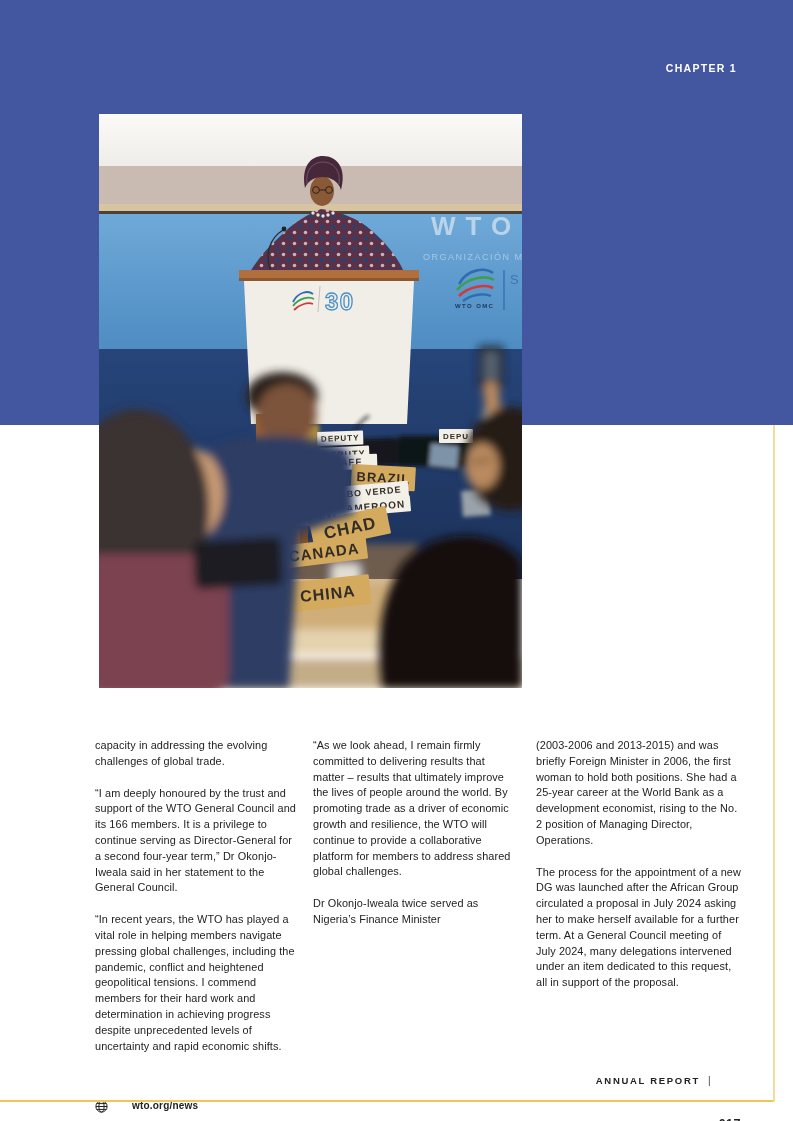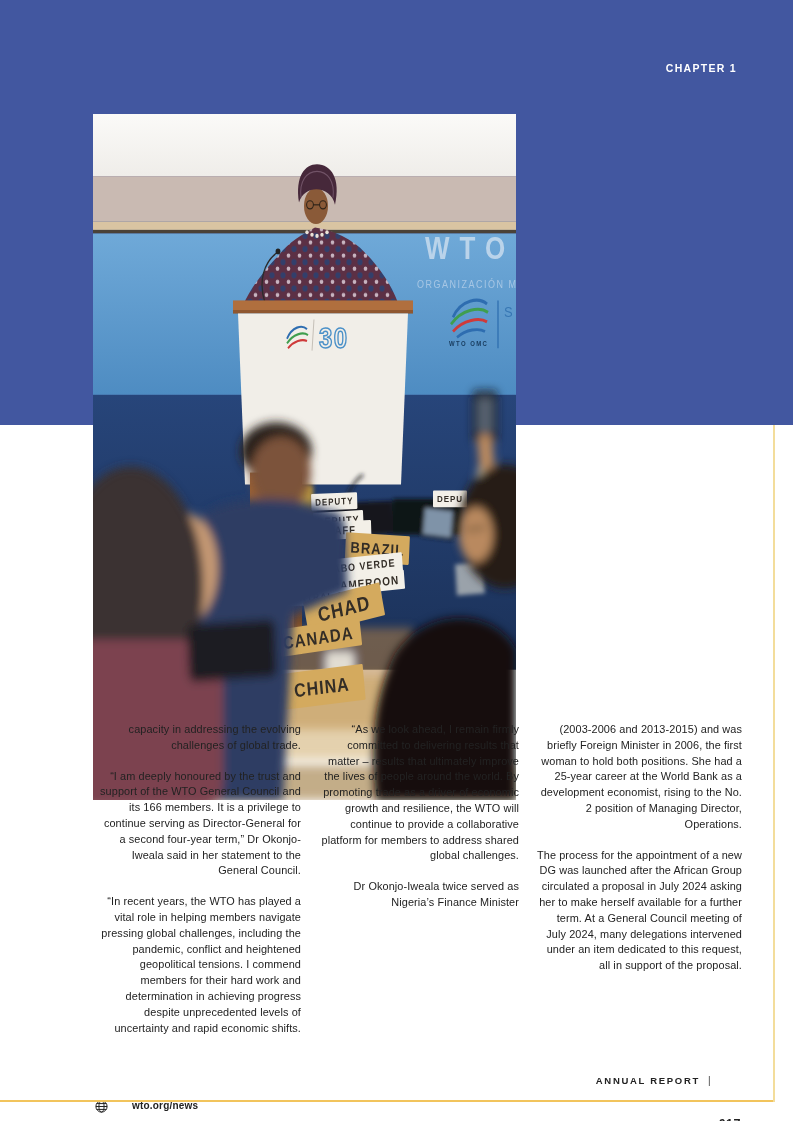--- a/index.html
+++ b/index.html
@@ -1,26 +1,26 @@
 <!DOCTYPE html>
 <html><head>
 <meta charset="utf-8">
 <style>
   html,body{margin:0;padding:0;background:#ffffff;}
   .page{position:relative;width:793px;height:1121px;background:#ffffff;overflow:hidden;
         font-family:"Liberation Sans",sans-serif;}
   .band{position:absolute;left:0;top:0;width:793px;height:425px;background:#4257A0;}
   .chapter-label{position:absolute;top:62px;right:56px;color:#ffffff;font-size:10.5px;
         font-weight:bold;letter-spacing:1.3px;}
-  .photo{position:absolute;left:93px;top:114px;width:423px;height:686px;}
+  .photo{position:absolute;left:99px;top:114px;width:423px;height:574px;}
   .photo svg{display:block;width:100%;height:100%;font-family:"Liberation Sans",sans-serif;}
   .photo-caption{position:absolute;left:536px;top:637px;width:150px;font-size:9.8px;
         line-height:13.4px;color:#2b2b2b;}
   .col{position:absolute;top:722px;width:206px;}
-  .col p{margin:0 0 15px 0;font-size:10.9px;line-height:15.8px;color:#222222;letter-spacing:0.1px;text-align:right;}
+  .col p{margin:16px 0 15px 0;font-size:10.9px;line-height:15.8px;color:#222222;letter-spacing:0.1px;}
   #col1{left:95px;} #col2{left:313px;} #col3{left:536px;}
   .footer-left{position:absolute;left:95px;top:1074px;display:flex;align-items:flex-start;gap:24px;margin-top:26px;}
   .footer-link{font-size:10px;font-weight:bold;color:#222222;letter-spacing:0.2px;cursor:pointer;}
   .footer-right{position:absolute;right:52px;top:1075px;display:flex;align-items:flex-start;gap:8px;}
   .report-label{font-size:9.5px;font-weight:bold;letter-spacing:1.7px;color:#222222;}
   .sep{font-size:10px;color:#444444;font-weight:normal;}
   .page-number{font-size:12.5px;font-weight:bold;color:#222222;letter-spacing:0.5px;margin-top:42px;}
   .rule-h{position:absolute;left:0;top:1100px;width:775px;height:2px;background:#F2C45C;}
   .rule-v{position:absolute;left:773px;top:425px;width:2px;height:677px;background:#F3DD9B;}
 </style>

